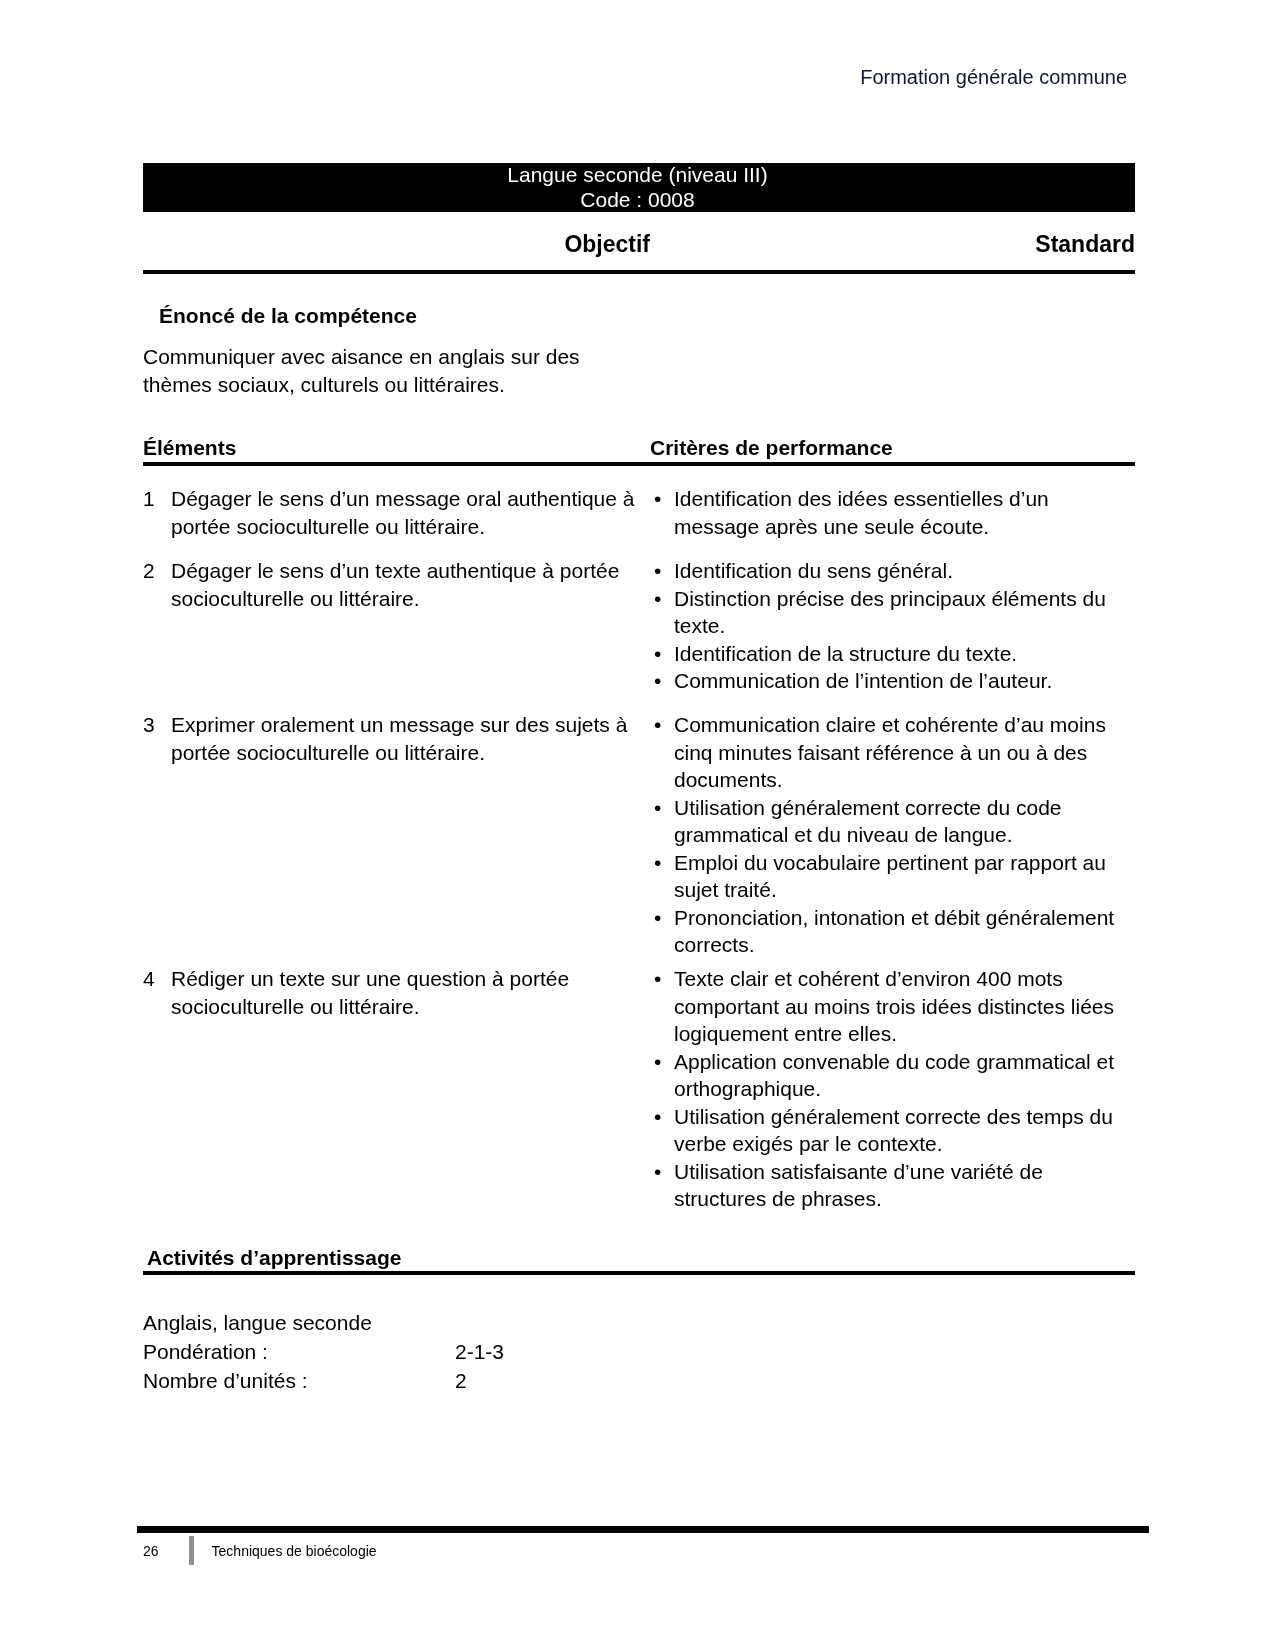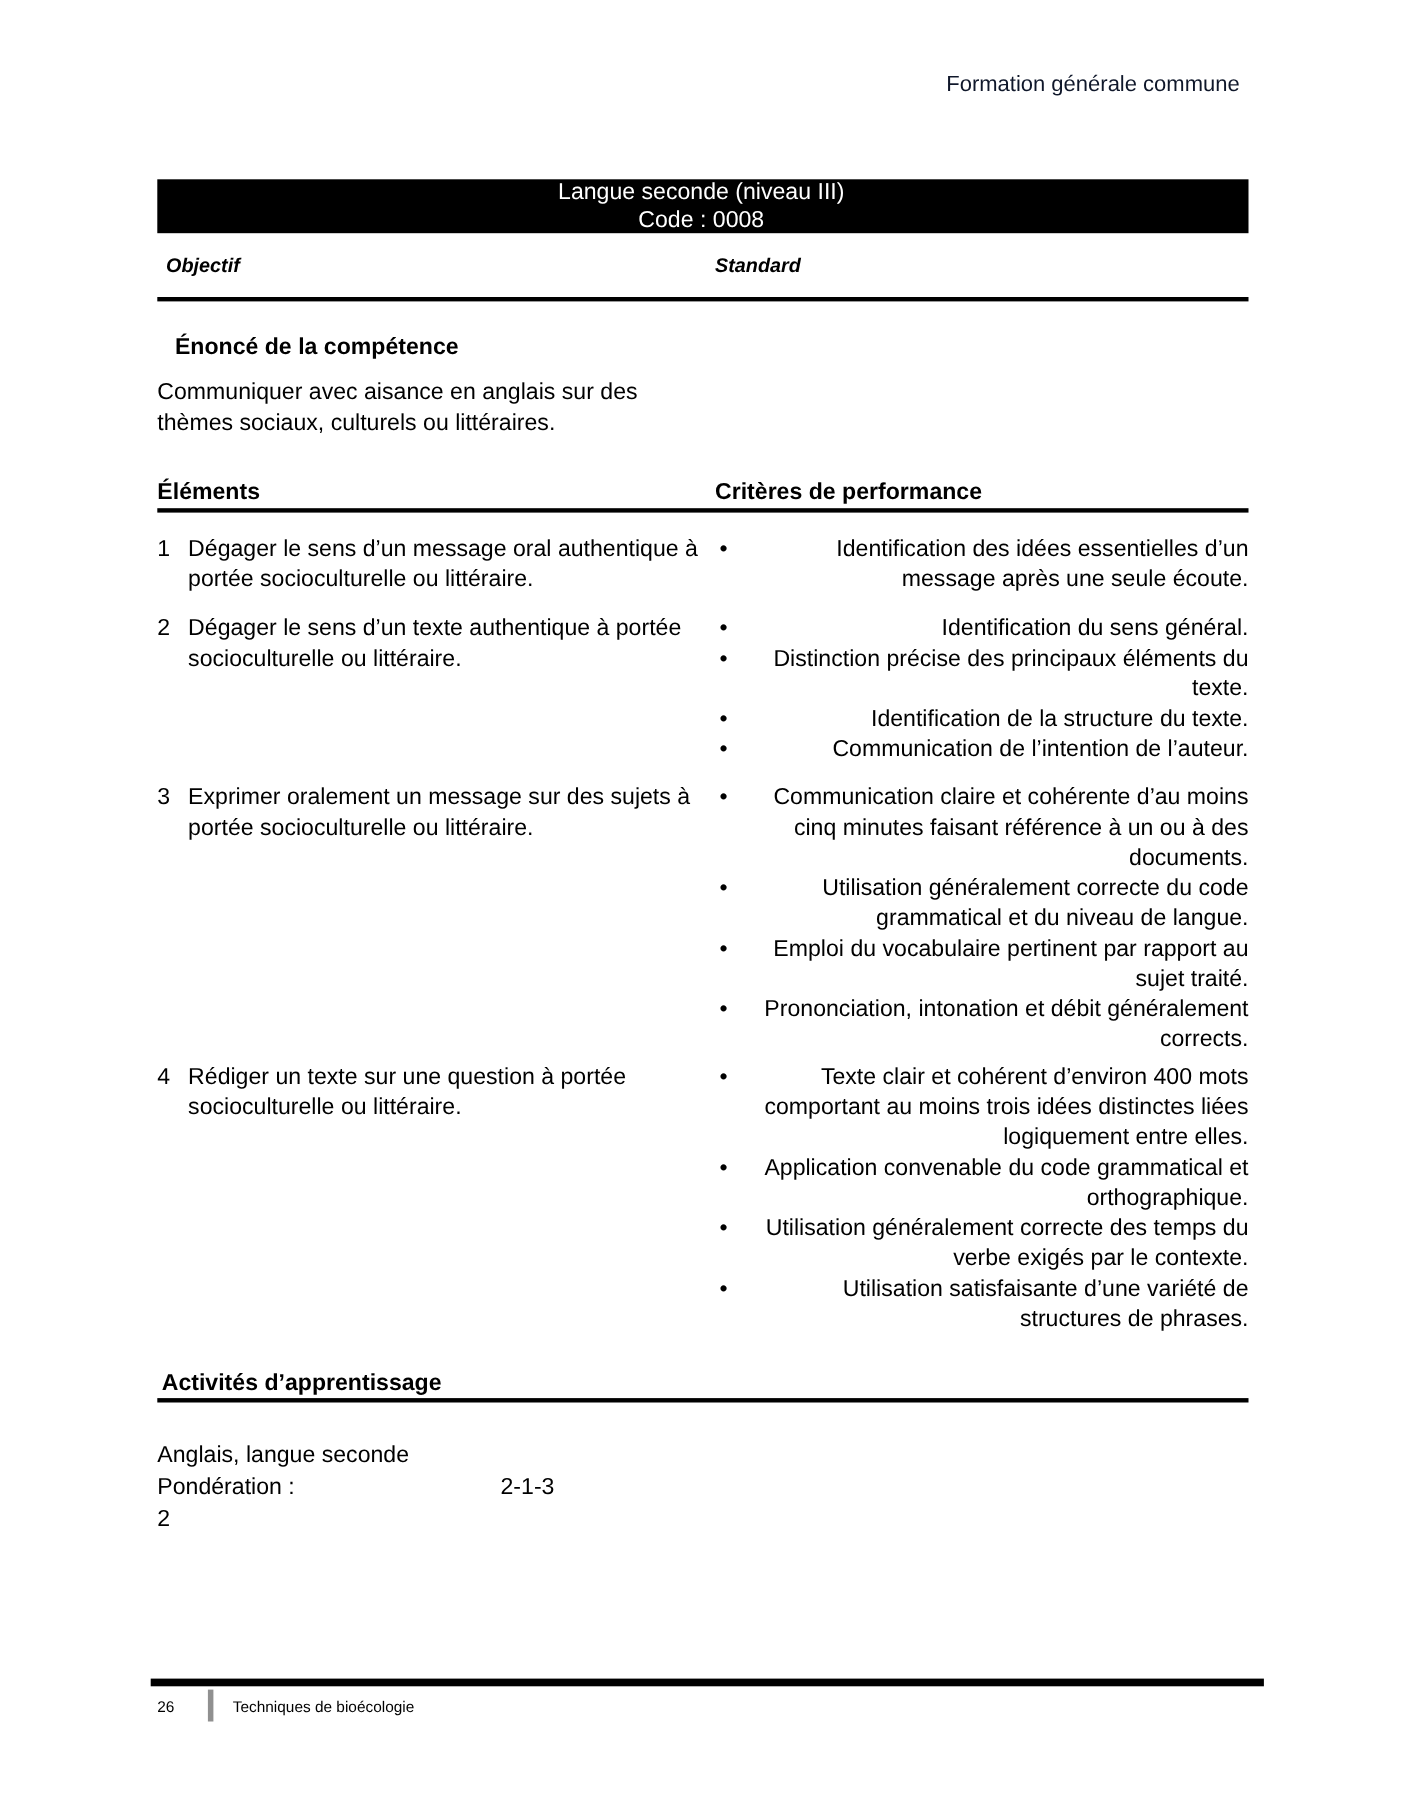--- a/index.html
+++ b/index.html
@@ -23,21 +23,21 @@
     position:absolute; top:163px; left:143px; width:992px; height:49px;
     background:#000; color:#fff; font-size:21px;
     display:flex; align-items:center; justify-content:space-between;
     padding:0 13px 0 10px; box-sizing:border-box;flex-direction:column;
   }
 
   
   .colhead-row {
     position:absolute; top:231px; left:143px; width:992px;
     display:grid; grid-template-columns:507px 485px;
-    font-size:18px; font-weight:bold; font-style:italic;
+    font-size:23px; font-weight:bold; text-align:right;
   }
   .colhead-objectif { padding-left:8px; }
 
   .rule {
     position:absolute; left:143px; width:992px; height:4px; background:#000;
   }
   .rule-objstd   { top:270px; }
   .rule-elements { top:462px; }
   .rule-activites{ top:1271px; }
 
@@ -64,21 +64,21 @@
   .row-1 { top:485px; }
   .row-2 { top:557px; }
   .row-3 { top:711px; }
   .row-4 { top:965px; }
 
   .element-cell { display:flex; align-items:flex-start; }
   .element-num  { width:28px; flex:none; }
   .element-text { flex:1; padding-right:6px; }
 
   .criteria-list { margin:0; padding:0; list-style:none; }
-  .criteria-list li { position:relative; padding-left:24px;text-align:right; }
+  .criteria-list li { position:relative; padding-left:24px; }
   .criteria-list li::before {
     content:"\2022";
     position:absolute; left:4px; top:0;
   }
 
   .activites-heading {
     position:absolute; top:1242px; left:143px; margin:4px;
     font-size:21px; font-weight:bold;
   }
 
@@ -184,20 +184,21 @@
 
   <div class="fields">
     <div class="field-row">
       <span class="field-value">Anglais, langue seconde</span>
     </div>
     <div class="field-row">
       <span class="field-label">Pondération :</span>
       <span class="field-value">2-1-3</span>
     </div>
     <div class="field-row">
+      <span class="field-label">Nombre d’unités :</span>
       <span class="field-value">2</span>
     </div>
   </div>
 
   <div class="footer-rule"></div>
   <div class="footer">
     <span class="footer-page-number">26</span>
     <span class="footer-divider"></span>
     <span class="footer-program">Techniques de bioécologie</span>
   </div>

